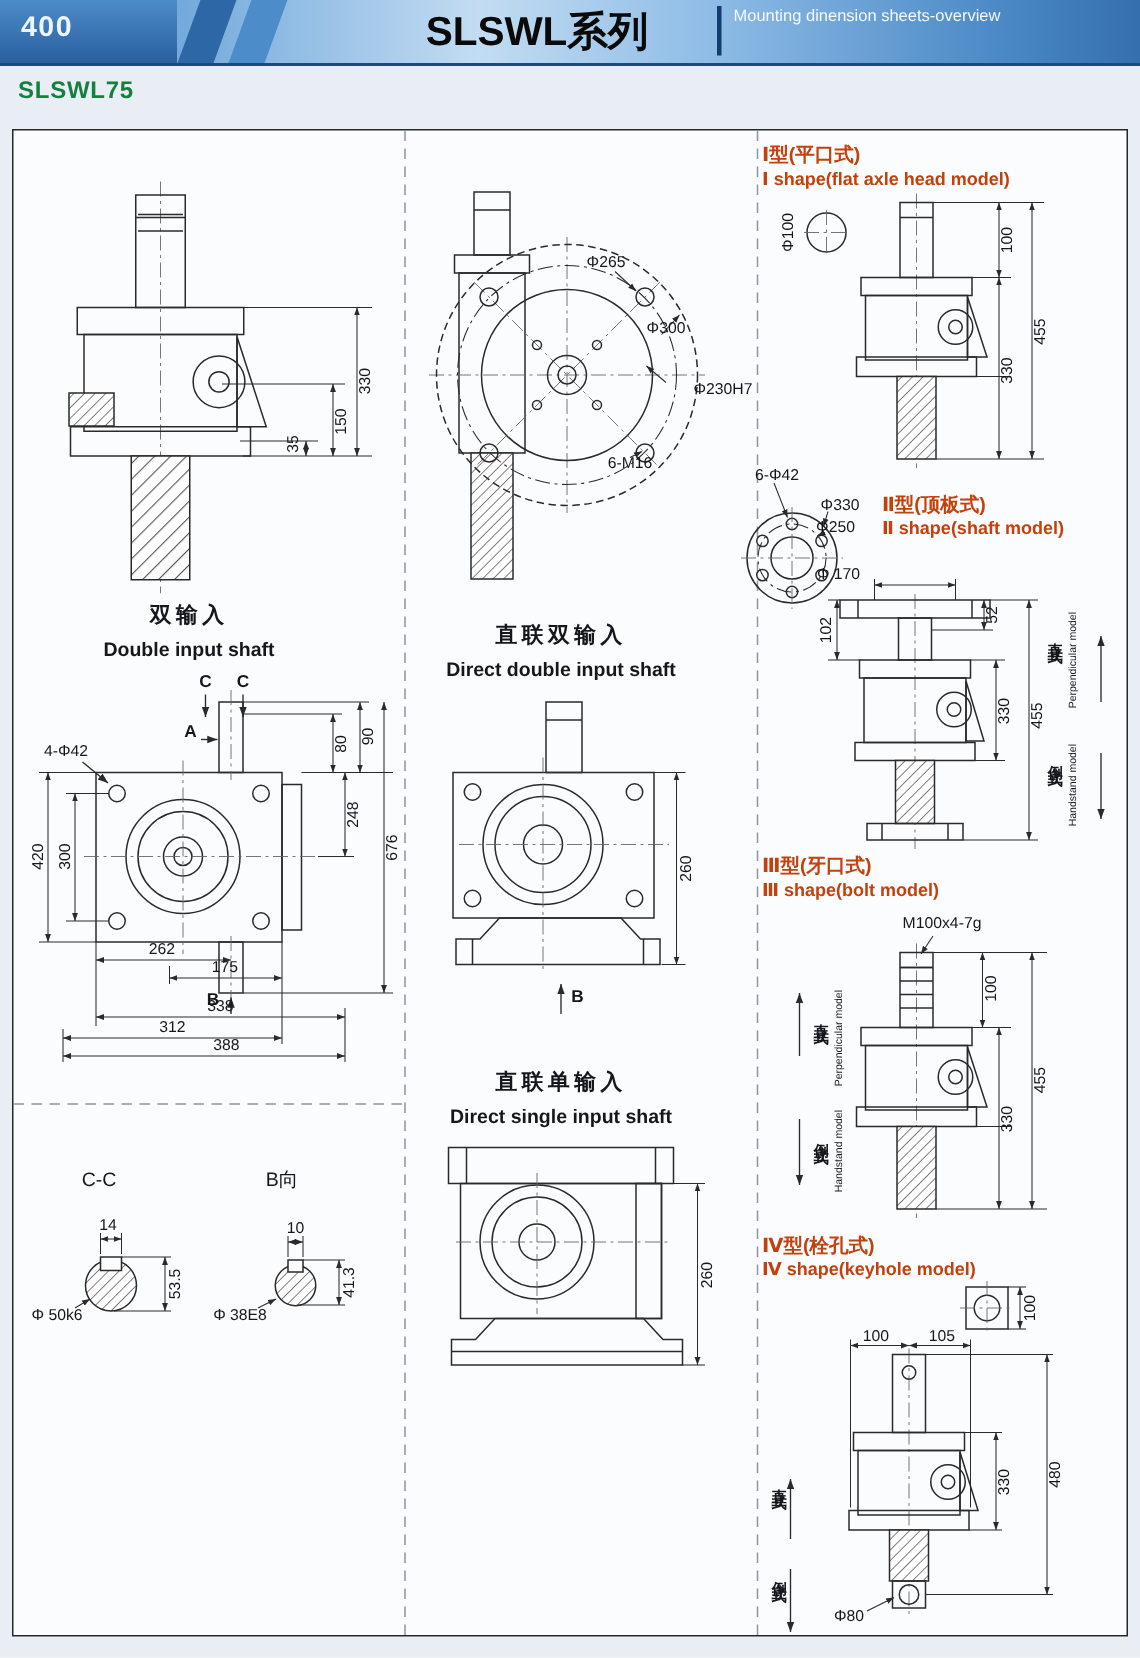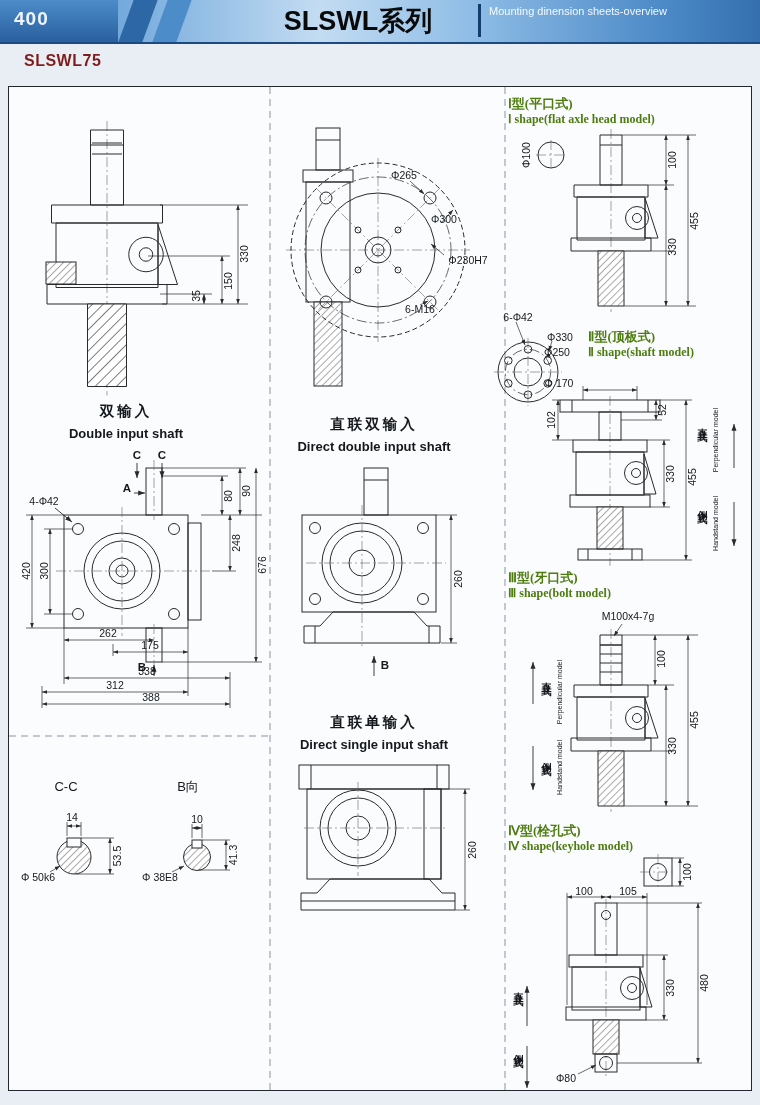--- a/index.html
+++ b/index.html
@@ -15,37 +15,37 @@
     background:linear-gradient(180deg,#4c8cc9,#2a5f9e);}
   .hdr-num{position:absolute;left:14px;top:8px;color:#eef5fc;font-size:19px;font-weight:bold;letter-spacing:1px;}
   .zz{position:absolute;top:0;width:24px;height:42px;background:#2d67a6;transform:skewX(-20deg);}
   .zz1{left:126px}.zz2{left:160px;background:#4c8cc9;}
   .hdr-title{position:absolute;left:238px;top:3px;width:240px;text-align:center;
     font-size:27px;font-weight:bold;color:#0a0a0a;}
   .hdr-div{position:absolute;left:478px;top:4px;width:3px;height:33px;background:#123c6e;}
   .hdr-sub{position:absolute;left:489px;top:3px;}
   .hdr-sub-cn{font-size:15px;font-weight:bold;color:#6e2012;letter-spacing:2px;}
   .hdr-sub-en{font-size:11px;color:#f4f9fd;margin-top:2px;}
-  .model{position:absolute;left:24px;top:52px;font-size:16px;font-weight:bold;color:#7f1d1d;letter-spacing:.5px;text-align:right;}
+  .model{position:absolute;left:12px;top:52px;font-size:16px;font-weight:bold;color:#15803d;letter-spacing:.5px;text-align:right;}
 
   
   .sheet{position:absolute;left:8px;top:86px;width:744px;height:1005px;
     border:1.5px solid #23282d;background:#fbfcfe;box-sizing:border-box;}
   svg.linework{position:absolute;left:0;top:0;z-index:2;}
 
   
   .lbl{position:absolute;z-index:3;font-size:10.5px;color:#14181c;white-space:nowrap;
        line-height:1;transform:translate(-50%,-50%);}
   .rot{transform:translate(-50%,-50%) rotate(-90deg);}
   .s13{font-size:13px;}
   .mk{font-size:11.5px;font-weight:bold;}
   .big-cn{font-size:14.5px;font-weight:bold;letter-spacing:3px;}
   .big-en{font-size:13px;font-weight:bold;}
-  .hd{position:absolute;z-index:3;white-space:nowrap;line-height:1;color:#4d7c0f;
-      transform:translate(0,-50%);font-family:Liberation Serif, serif;}
+  .hd{position:absolute;z-index:3;white-space:nowrap;line-height:1;color:#c2410c;
+      transform:translate(0,-50%);}
   .hd-cn{font-size:13px;font-weight:bold;}
   .hd-en{font-size:12px;font-weight:bold;}
   .vcjk{position:absolute;z-index:3;writing-mode:vertical-rl;text-orientation:upright;
         font-size:10px;font-weight:bold;letter-spacing:2px;color:#14181c;line-height:1;}
   .vlat{position:absolute;z-index:3;writing-mode:vertical-rl;transform:rotate(180deg);
         font-size:7px;color:#14181c;line-height:1;}
 </style>
 </head>
 <body>
 
@@ -415,21 +415,21 @@
       </g>
     </g>
   </svg>
 
   <div class="lbl rot" style="left:244px;top:254px">330</div>
   <div class="lbl rot" style="left:228px;top:281px">150</div>
   <div class="lbl rot" style="left:196px;top:296px">35</div>
 
   <div class="lbl" style="left:404px;top:175px">Φ265</div>
   <div class="lbl" style="left:444px;top:219px">Φ300</div>
-  <div class="lbl" style="left:468px;top:260px">Φ230H7</div>
+  <div class="lbl" style="left:482px;top:260px">Φ230H7</div>
   <div class="lbl" style="left:420px;top:309px">6-M16</div>
 
   <div class="lbl big-cn" style="left:126px;top:411px">双输入</div>
   <div class="lbl big-en" style="left:126px;top:433px">Double input shaft</div>
   <div class="lbl mk" style="left:137px;top:456px">C</div>
   <div class="lbl mk" style="left:162px;top:456px">C</div>
   <div class="lbl mk" style="left:127px;top:489px">A</div>
   <div class="lbl" style="left:44px;top:501px">4-Φ42</div>
   <div class="lbl rot" style="left:228px;top:496px">80</div>
   <div class="lbl rot" style="left:246px;top:491px">90</div>

